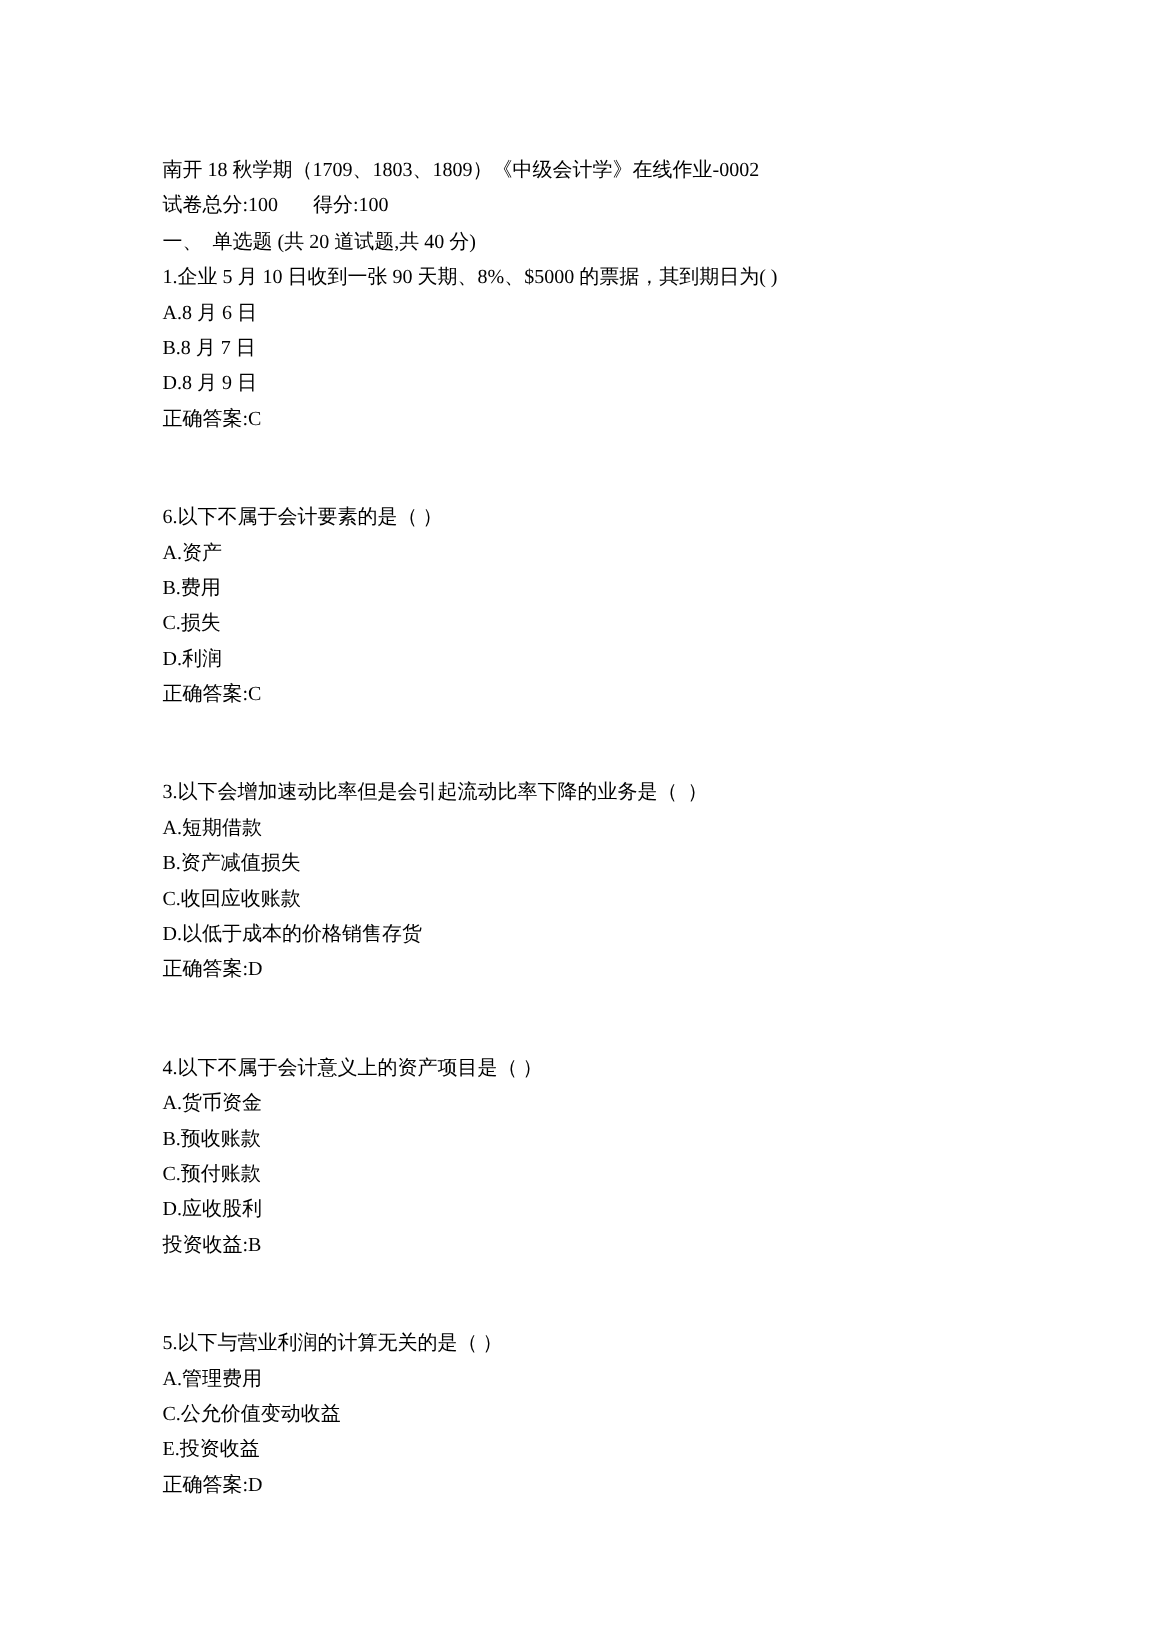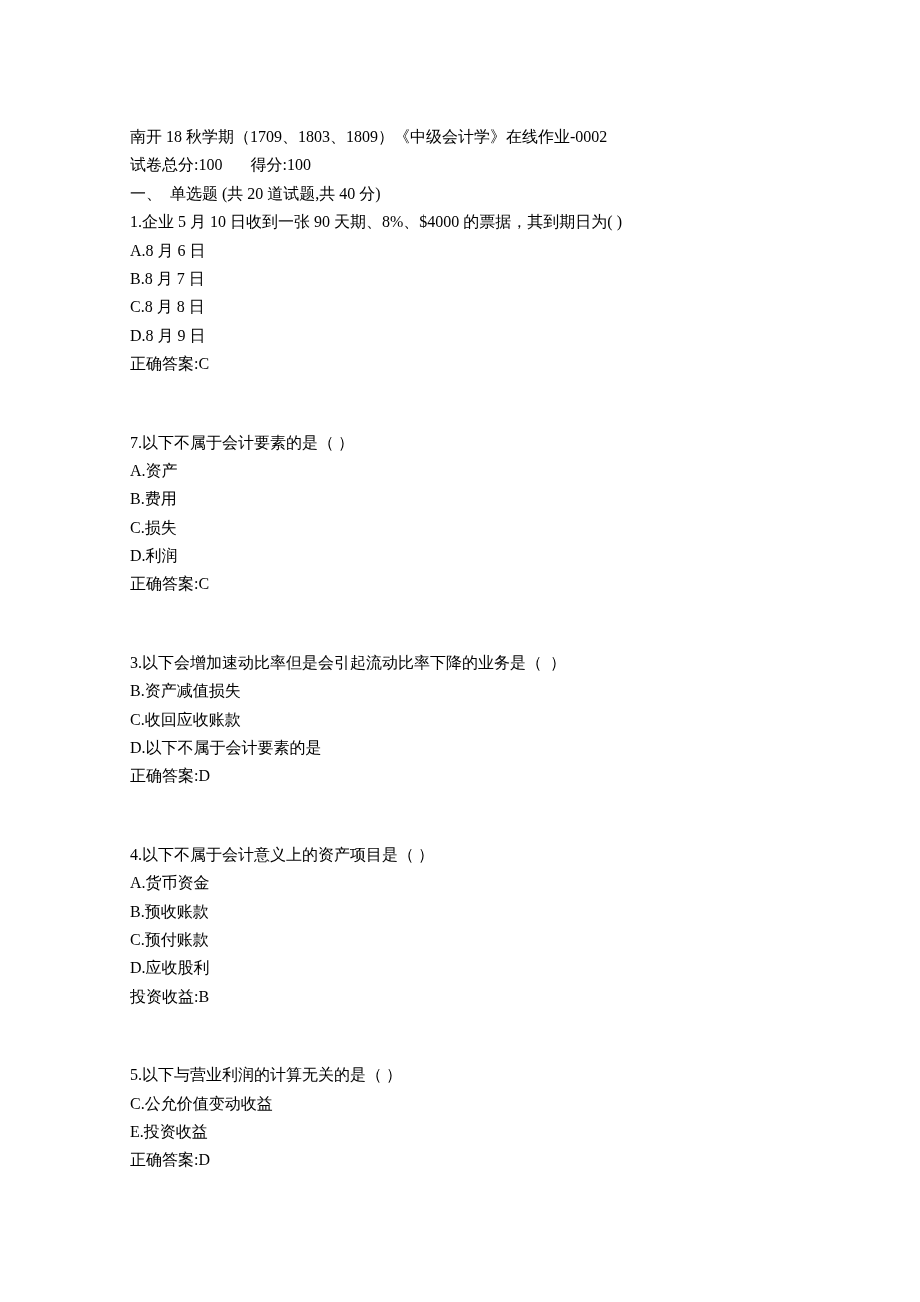--- a/index.html
+++ b/index.html
@@ -20,52 +20,53 @@
 </head>
 <body>
 
 <div class="header-block">
   <div class="line">南开 18 秋学期（1709、1803、1809）《中级会计学》在线作业-0002</div>
   <div class="line">试卷总分:100       得分:100</div>
   <div class="line">一、  单选题 (共 20 道试题,共 40 分)</div>
 </div>
 
 <div class="question-block">
-  <span class="q-stem line">1.企业 5 月 10 日收到一张 90 天期、8%、$4000 的票据，其到期日为( )</span>
+  <span class="q-stem line">1.企业 5 月 10 日收到一张 90 天期、8%、$5000 的票据，其到期日为( )</span>
   <span class="q-option line">A.8 月 6 日</span>
   <span class="q-option line">B.8 月 7 日</span>
-  <span class="q-option line">C.8 月 8 日</span>
   <span class="q-option line">D.8 月 9 日</span>
   <span class="q-answer line">正确答案:C</span>
 </div>
 
 <div class="question-block">
-  <span class="q-stem line">7.以下不属于会计要素的是（ ）</span>
+  <span class="q-stem line">6.以下不属于会计要素的是（ ）</span>
   <span class="q-option line">A.资产</span>
   <span class="q-option line">B.费用</span>
   <span class="q-option line">C.损失</span>
   <span class="q-option line">D.利润</span>
   <span class="q-answer line">正确答案:C</span>
 </div>
 
 <div class="question-block">
   <span class="q-stem line">3.以下会增加速动比率但是会引起流动比率下降的业务是（  ）</span>
+  <span class="q-option line">A.短期借款</span>
   <span class="q-option line">B.资产减值损失</span>
   <span class="q-option line">C.收回应收账款</span>
-  <span class="q-option line">D.以下不属于会计要素的是</span>
+  <span class="q-option line">D.以低于成本的价格销售存货</span>
   <span class="q-answer line">正确答案:D</span>
 </div>
 
 <div class="question-block">
   <span class="q-stem line">4.以下不属于会计意义上的资产项目是（ ）</span>
   <span class="q-option line">A.货币资金</span>
   <span class="q-option line">B.预收账款</span>
   <span class="q-option line">C.预付账款</span>
   <span class="q-option line">D.应收股利</span>
   <span class="q-answer line">投资收益:B</span>
 </div>
 
 <div class="question-block">
   <span class="q-stem line">5.以下与营业利润的计算无关的是（ ）</span>
+  <span class="q-option line">A.管理费用</span>
   <span class="q-option line">C.公允价值变动收益</span>
   <span class="q-option line">E.投资收益</span>
   <span class="q-answer line">正确答案:D</span>
 </div>
 
 </body></html>

